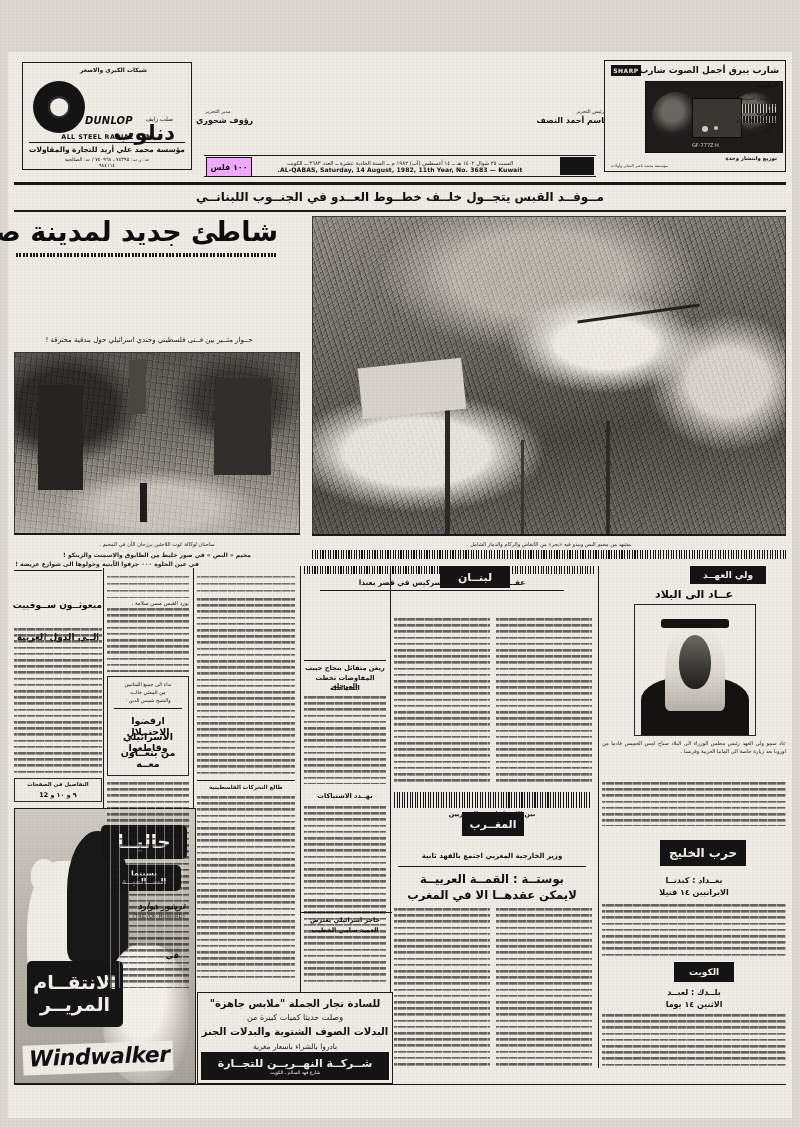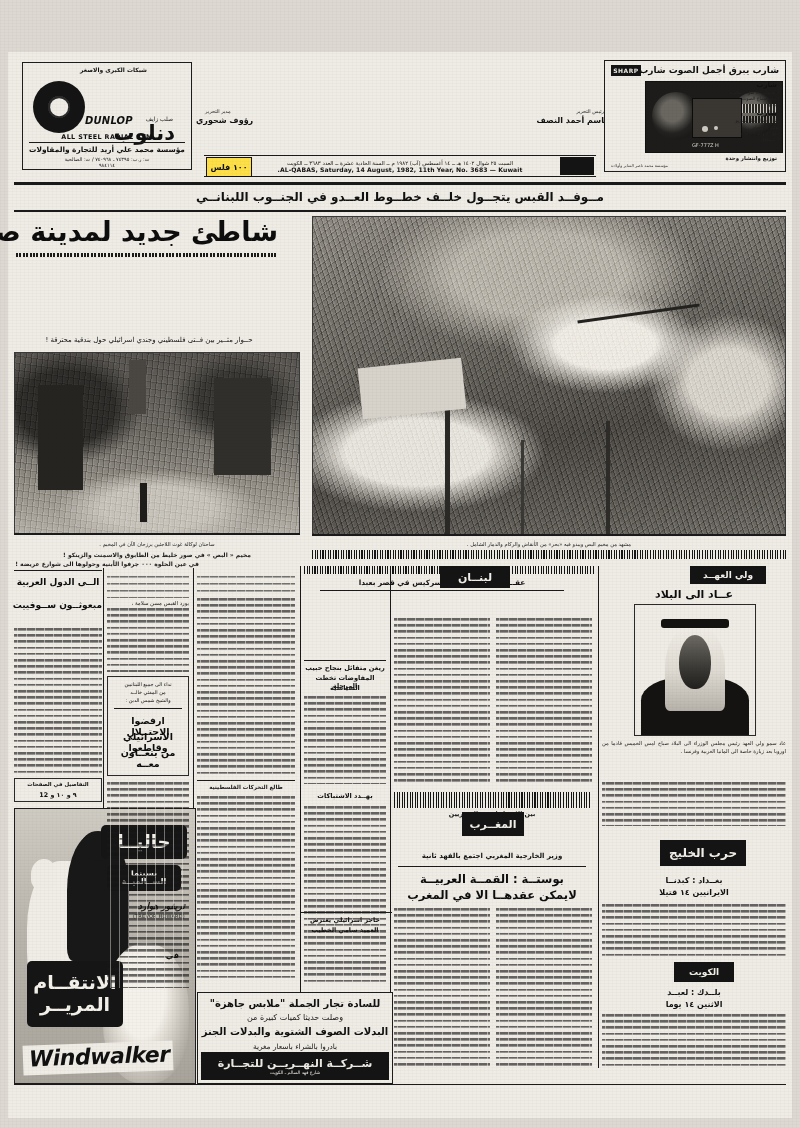--- a/index.html
+++ b/index.html
@@ -113,21 +113,21 @@
   .dateline{
     position:absolute;box-sizing:border-box;
     border-top:1.4px solid #1a1a1a;border-bottom:1.4px solid #1a1a1a;
     display:flex;align-items:center;justify-content:center;
     background:#efece5;
   }
   .dl-ar{font-size:5.4px;direction:rtl;color:#141414;white-space:nowrap;}
   .dl-en{font-size:6.1px;font-weight:bold;color:#101010;white-space:nowrap;letter-spacing:.1px;}
 
   .pricebox{
-    position:absolute;border:1.4px solid #141414;background:#fde047;
+    position:absolute;border:1.4px solid #141414;background:#f0abfc;
     display:flex;align-items:center;justify-content:center;
     font-size:8px;font-weight:bold;direction:rtl;color:#111;
   }
 
   
   .ad{position:absolute;box-sizing:border-box;overflow:hidden;}
   .tire{
     position:absolute;border-radius:50%;
     background:radial-gradient(circle at 50% 50%,#efece5 0 16%,#2a2a2a 17% 30%,#141414 31% 100%);
   }
@@ -341,21 +341,21 @@
   <div class="hairline" style="left:103px;top:568px;width:1px;height:500px;"></div>
   <div class="hairline" style="left:193px;top:568px;width:1px;height:500px;"></div>
   <div class="hairline" style="left:300px;top:566px;width:1px;height:502px;"></div>
   <div class="hairline" style="left:390px;top:566px;width:1px;height:502px;"></div>
   <div class="hairline" style="left:598px;top:566px;width:1px;height:502px;"></div>
 
   <div class="cap" style="left:14px;width:186px;top:560px;text-align:center;font-size:6px;font-weight:bold;">في عين الحلوة ٠٠٠ جرفوا الأبنية وحولوها الى شوارع عريضة !</div>
   <div class="rule bx" style="left:14px;top:570px;width:88px;height:1.2px;"></div>
 
   <div class="bighead" style="left:14px;width:88px;top:600px;font-size:9px;">مبعوثــون ســوفييت</div>
-  <div class="bighead" style="left:14px;width:88px;top:577px;font-size:9px;">الــى الدول العربية</div>
+  <div class="bighead" style="left:14px;width:88px;top:632px;font-size:9px;">الــى الدول العربية</div>
   <div class="body-col" style="left:14px;top:628px;width:88px;height:146px;"></div>
 
   <div class="thinframe bx" style="left:14px;top:778px;width:88px;height:24px;background:#efece5;">
     <div class="ar" style="position:absolute;left:0;right:0;top:2px;font-size:5.4px;font-weight:bold;color:#111;">التفاصيل في الصفحات</div>
     <div class="ar" style="position:absolute;left:0;right:0;top:12px;font-size:6.4px;font-weight:bold;color:#111;">٩ و ١٠ و 12</div>
   </div>
 
   <div class="ad poster frame" style="left:14px;top:808px;width:182px;height:276px;">
     <div class="sky"></div>
     <div class="horse" style="left:12px;top:52px;width:74px;height:150px;"></div>

